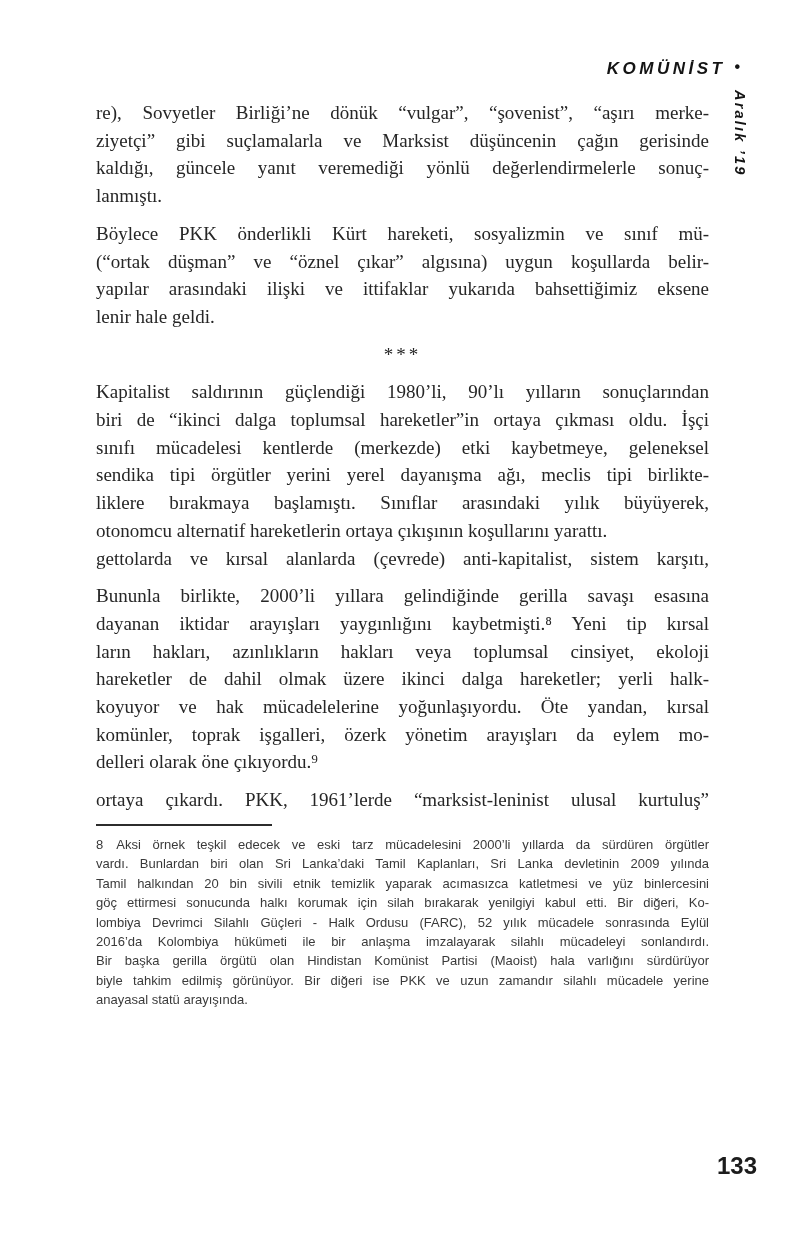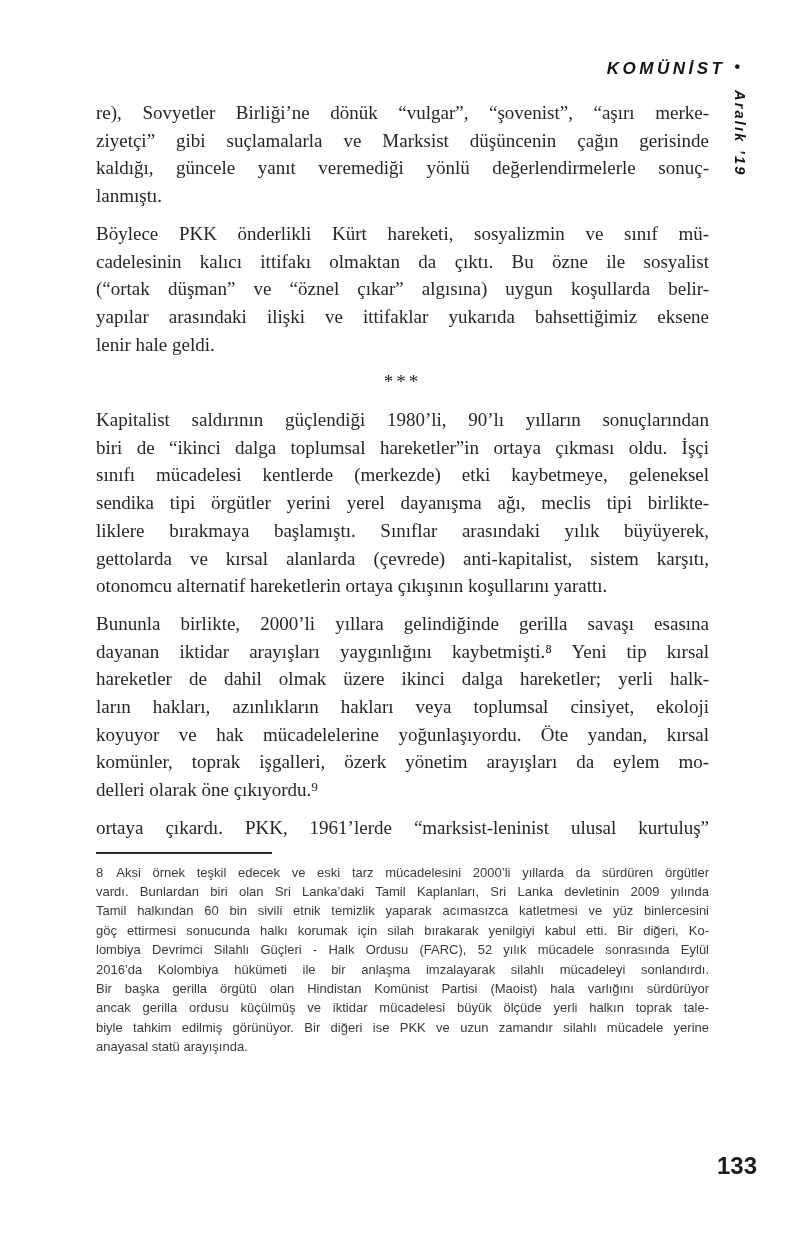--- a/index.html
+++ b/index.html
@@ -104,55 +104,53 @@
   <div class="issue-vertical">Aralık ’19</div>
   <div class="body-col" id="article-body">
       <p class="para">
         <span class="line">re), Sovyetler Birliği’ne dönük “vulgar”, “şovenist”, “aşırı merke-</span>
         <span class="line">ziyetçi” gibi suçlamalarla ve Marksist düşüncenin çağın gerisinde</span>
         <span class="line">kaldığı, güncele yanıt veremediği yönlü değerlendirmelerle sonuç-</span>
         <span class="line last">lanmıştı.</span>
       </p>
       <p class="para">
         <span class="line">Böylece PKK önderlikli Kürt hareketi, sosyalizmin ve sınıf mü-</span>
-        <span class="line">cadelesinin kalıcı ittifakı olmaktan da çıktı. Bu özne ile sosyalist</span>
         <span class="line">(“ortak düşman” ve “öznel çıkar” algısına) uygun koşullarda belir-</span>
         <span class="line">yapılar arasındaki ilişki ve ittifaklar yukarıda bahsettiğimiz eksene</span>
         <span class="line last">lenir hale geldi.</span>
       </p>
       <div class="section-sep">***</div>
       <p class="para">
         <span class="line">Kapitalist saldırının güçlendiği 1980’li, 90’lı yılların sonuçlarından</span>
         <span class="line">biri de “ikinci dalga toplumsal hareketler”in ortaya çıkması oldu. İşçi</span>
         <span class="line">sınıfı mücadelesi kentlerde (merkezde) etki kaybetmeye, geleneksel</span>
         <span class="line">sendika tipi örgütler yerini yerel dayanışma ağı, meclis tipi birlikte-</span>
         <span class="line">liklere bırakmaya başlamıştı. Sınıflar arasındaki yılık büyüyerek,</span>
+        <span class="line last">otonomcu alternatif hareketlerin ortaya çıkışının koşullarını yarattı.</span>
         <span class="line">gettolarda ve kırsal alanlarda (çevrede) anti-kapitalist, sistem karşıtı,</span>
-        <span class="line last">otonomcu alternatif hareketlerin ortaya çıkışının koşullarını yarattı.</span>
       </p>
       <p class="para">
         <span class="line">Bununla birlikte, 2000’li yıllara gelindiğinde gerilla savaşı esasına</span>
         <span class="line">dayanan iktidar arayışları yaygınlığını kaybetmişti.⁸ Yeni tip kırsal</span>
+        <span class="line">ların hakları, azınlıkların hakları veya toplumsal cinsiyet, ekoloji</span>
         <span class="line">hareketler de dahil olmak üzere ikinci dalga hareketler; yerli halk-</span>
-        <span class="line">ların hakları, azınlıkların hakları veya toplumsal cinsiyet, ekoloji</span>
         <span class="line">koyuyor ve hak mücadelelerine yoğunlaşıyordu. Öte yandan, kırsal</span>
         <span class="line">komünler, toprak işgalleri, özerk yönetim arayışları da eylem mo-</span>
         <span class="line last">delleri olarak öne çıkıyordu.⁹</span>
       </p>
       <p class="para">
         <span class="line">ortaya çıkardı. PKK, 1961’lerde “marksist-leninist ulusal kurtuluş”</span>
       </p>
       <div class="fn-rule"></div>
       <p class="footnote">
         <span class="line"><span class="fn-num">8</span>Aksi örnek teşkil edecek ve eski tarz mücadelesini 2000’li yıllarda da sürdüren örgütler</span>
         <span class="line">vardı. Bunlardan biri olan Sri Lanka’daki Tamil Kaplanları, Sri Lanka devletinin 2009 yılında</span>
-        <span class="line">Tamil halkından 60 bin sivili etnik temizlik yaparak acımasızca katletmesi ve yüz binlercesini</span>
+        <span class="line">Tamil halkından 20 bin sivili etnik temizlik yaparak acımasızca katletmesi ve yüz binlercesini</span>
         <span class="line">göç ettirmesi sonucunda halkı korumak için silah bırakarak yenilgiyi kabul etti. Bir diğeri, Ko-</span>
         <span class="line">lombiya Devrimci Silahlı Güçleri - Halk Ordusu (FARC), 52 yılık mücadele sonrasında Eylül</span>
         <span class="line">2016’da Kolombiya hükümeti ile bir anlaşma imzalayarak silahlı mücadeleyi sonlandırdı.</span>
         <span class="line">Bir başka gerilla örgütü olan Hindistan Komünist Partisi (Maoist) hala varlığını sürdürüyor</span>
-        <span class="line">ancak gerilla ordusu küçülmüş ve iktidar mücadelesi büyük ölçüde yerli halkın toprak tale-</span>
         <span class="line">biyle tahkim edilmiş görünüyor. Bir diğeri ise PKK ve uzun zamandır silahlı mücadele yerine</span>
         <span class="line last">anayasal statü arayışında.</span>
       </p>
     </div>
   <div class="page-number">133</div>
 </div>
 
 </body></html>

